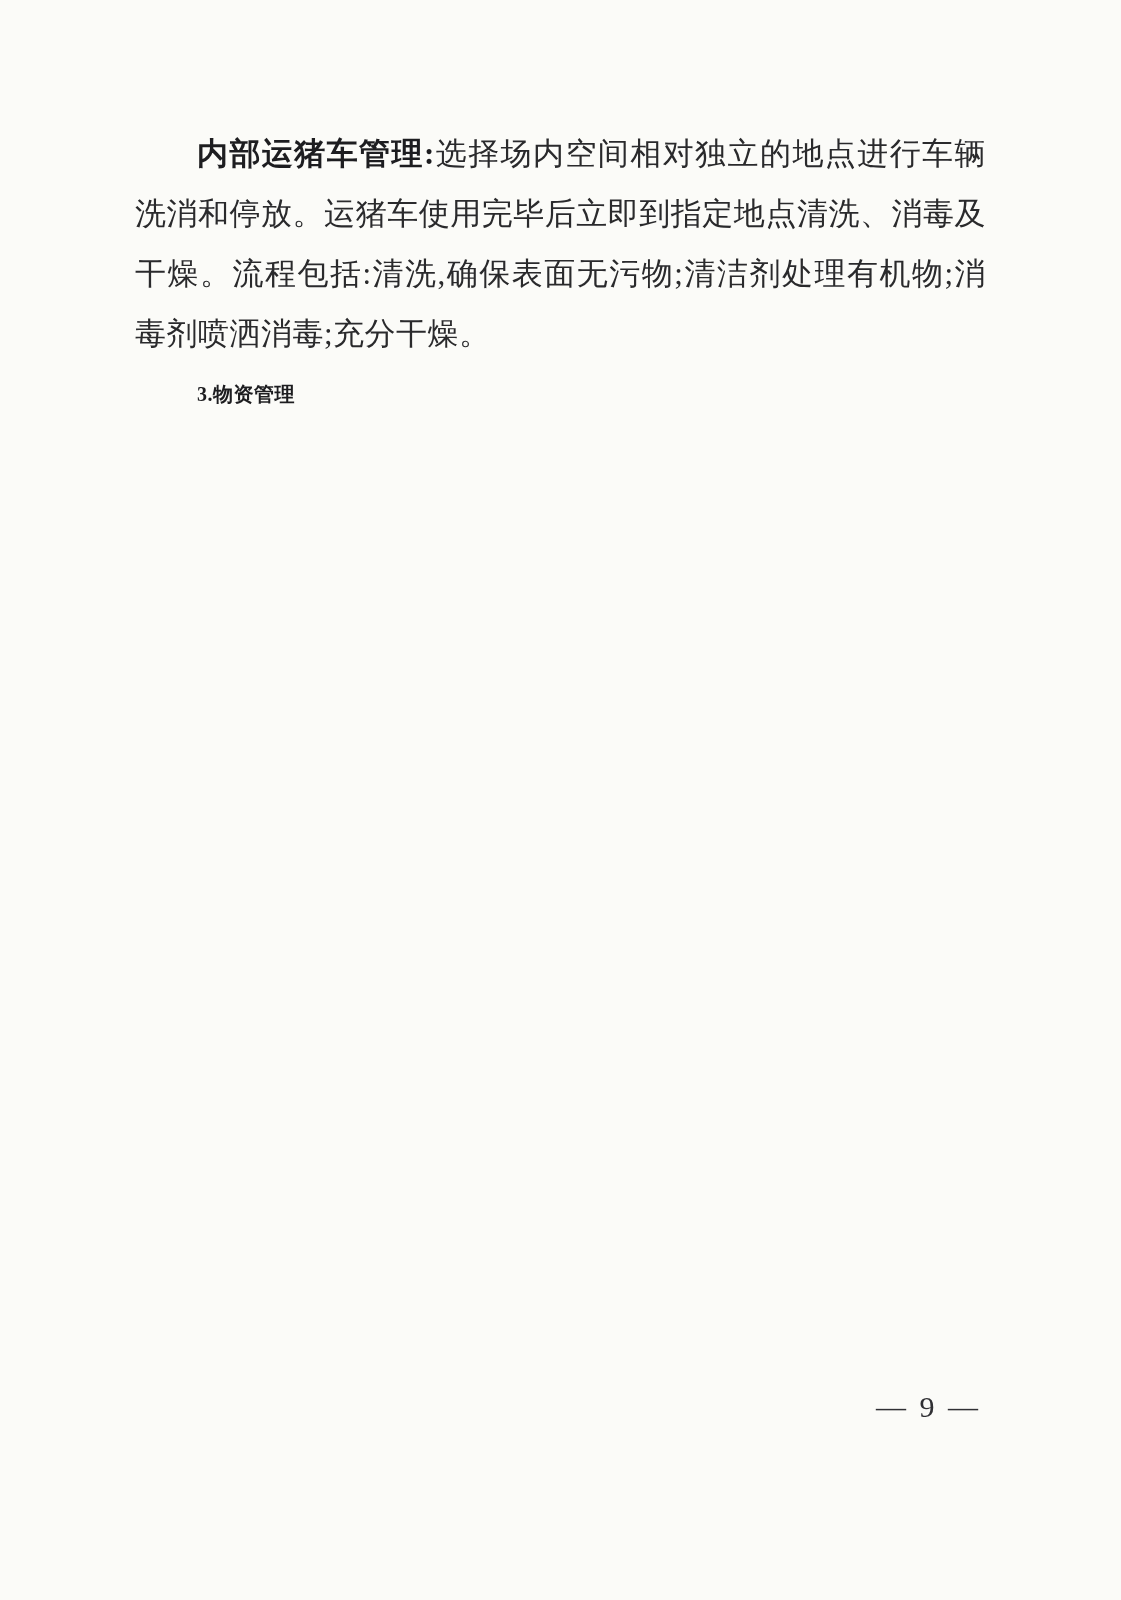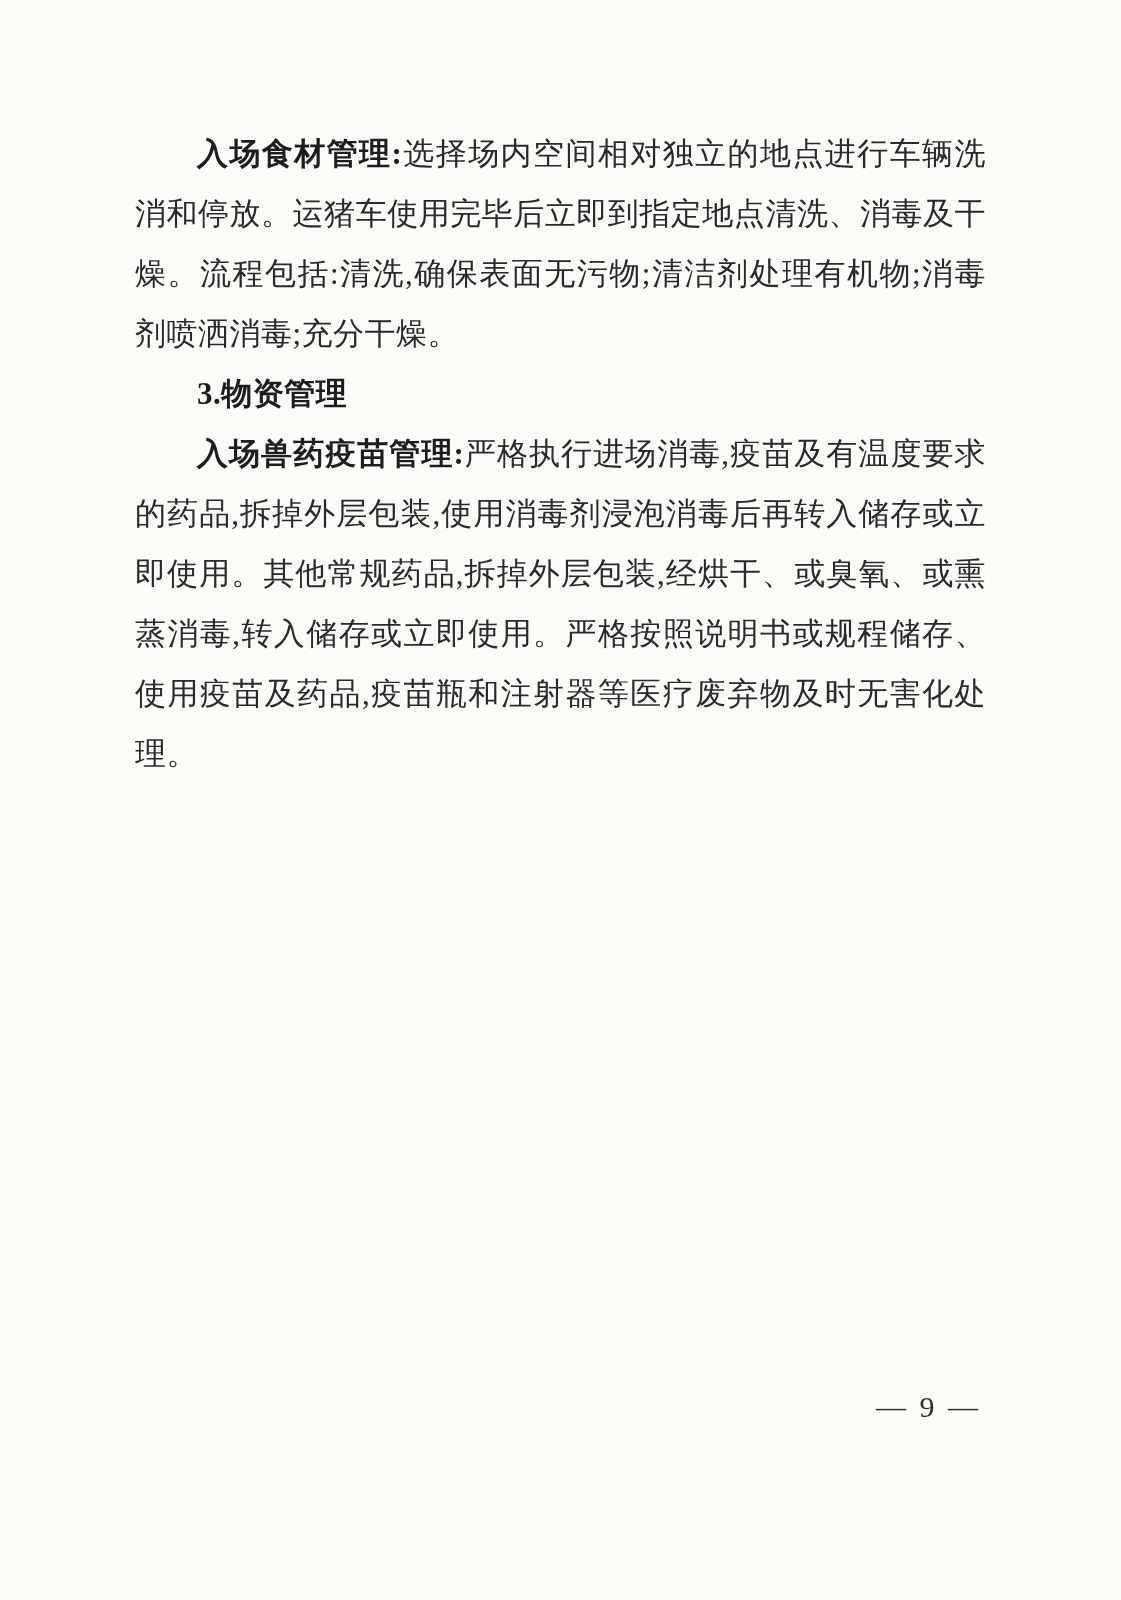--- a/index.html
+++ b/index.html
@@ -32,46 +32,45 @@
     margin: 0;
     padding: 0;
     text-indent: 62px;
   }
   .lead {
     font-weight: bold;
     color: #1d1d20;
   }
   .heading {
     font-weight: bold;
-    font-size: 31px;
+    font-size: 20px;
     line-height: 60px;
     color: #1d1d20;
   }
   .page-number {
     position: absolute;
     top: 1390px;
     right: 140px;
     font-size: 30px;
     line-height: 34px;
     color: #303034;
     letter-spacing: 3px;
     white-space: nowrap;
   }
 </style>
 </head>
 <body>
 
 <div class="page">
   <div class="body-text">
 
-    <p class="para"><span class="lead">入场食材管理:</span><span class="txt">选择场内空间相对独立的地点进行车辆洗消和停放。运猪车使用完毕后立即到指定地点清洗、消毒及干燥。流程包括:清洗,确保表面无污物;清洁剂处理有机物;消毒剂喷洒消毒;充分干燥。</span></p>
+    <p class="para"><span class="lead">内部运猪车管理:</span><span class="txt">选择场内空间相对独立的地点进行车辆洗消和停放。运猪车使用完毕后立即到指定地点清洗、消毒及干燥。流程包括:清洗,确保表面无污物;清洁剂处理有机物;消毒剂喷洒消毒;充分干燥。</span></p>
 
 
     <h2 class="heading">3.物资管理</h2>
 
 
 
-    <p class="para"><span class="lead">入场兽药疫苗管理:</span><span class="txt">严格执行进场消毒,疫苗及有温度要求的药品,拆掉外层包装,使用消毒剂浸泡消毒后再转入储存或立即使用。其他常规药品,拆掉外层包装,经烘干、或臭氧、或熏蒸消毒,转入储存或立即使用。严格按照说明书或规程储存、使用疫苗及药品,疫苗瓶和注射器等医疗废弃物及时无害化处理。</span></p>
 
   </div>
 
   <div class="page-number">— 9 —</div>
 </div>
 
 </body></html>

